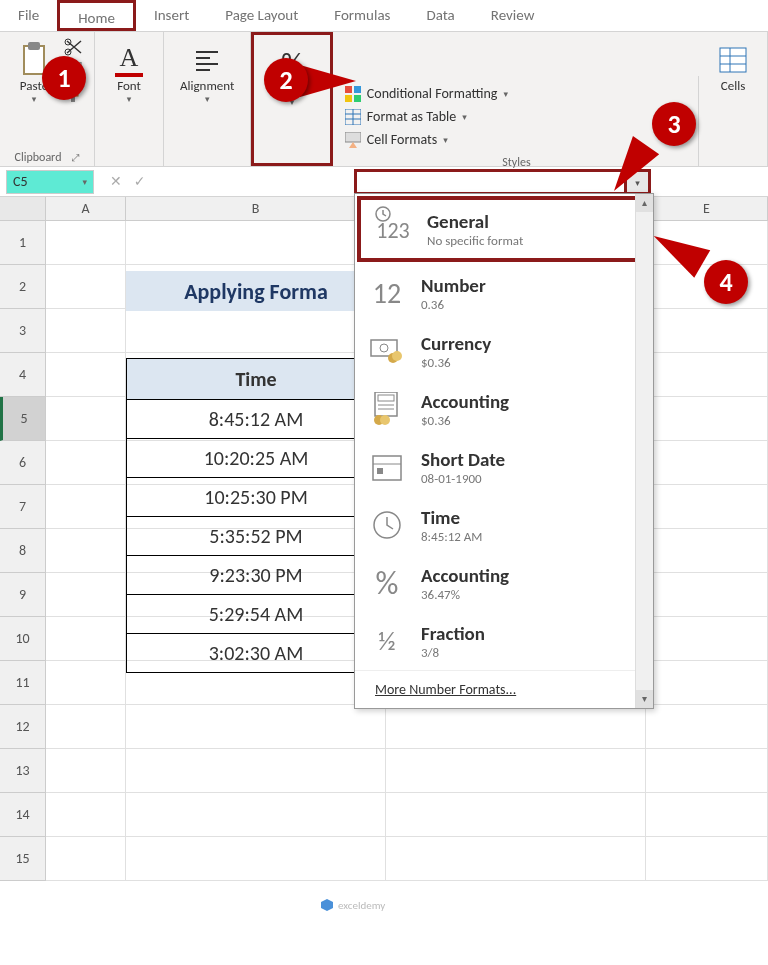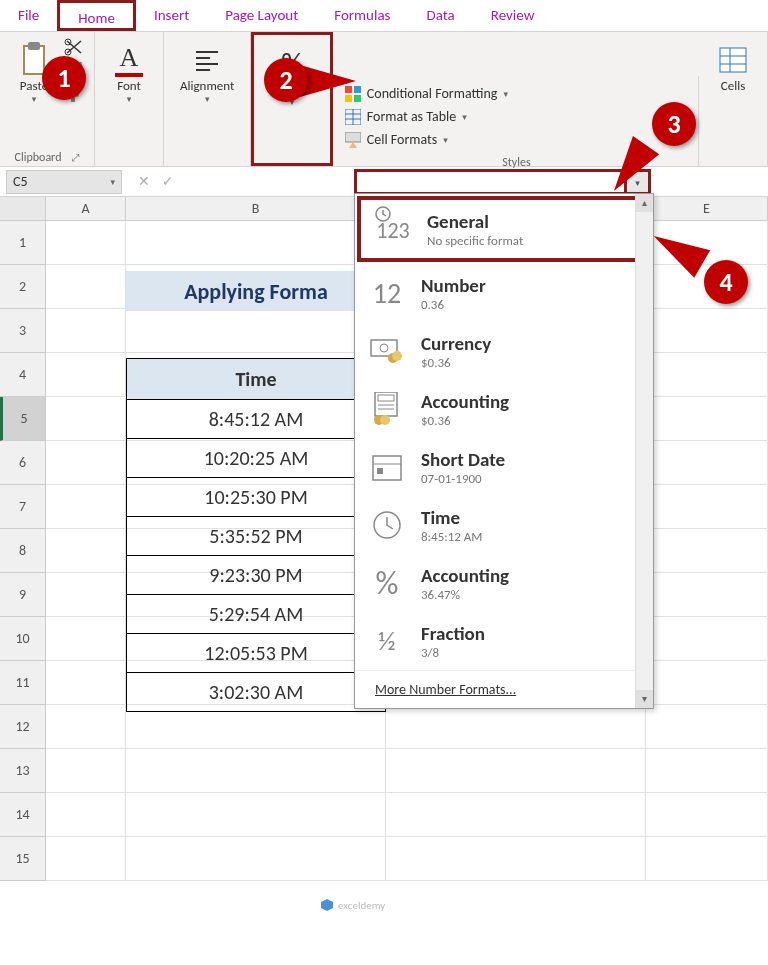--- a/index.html
+++ b/index.html
@@ -1,20 +1,20 @@
 <!DOCTYPE html>
 <html><head>
 <meta charset="utf-8">
 <style>
 * { box-sizing: border-box; margin: 0; padding: 0; }
 body { font-family: "Segoe UI", Calibri, sans-serif; font-size: 14px; background: #fff; color: #333; width: 768px; height: 965px; position: relative; overflow: hidden; }
 
 
 .tabs { display: flex; border-bottom: 1px solid #d4d4d4; height: 32px; }
-.tab { padding: 6px 18px; font-size: 15px; color: #a21caf; cursor: pointer; }
+.tab { padding: 6px 18px; font-size: 15px; color: #737373; cursor: pointer; }
 .tab.active { border-bottom: 3px solid #217346; }
 .tab.boxed { border: 3px solid #8b1a1a; }
 
 
 .ribbon { display: flex; background: #f3f2f1; border-bottom: 1px solid #d4d4d4; height: 135px; }
 .group { border-right: 1px solid #d4d4d4; padding: 6px 10px 2px; display: flex; flex-direction: column; align-items: center; position: relative; }
 .group-label { font-size: 12px; color: #666; margin-top: auto; padding-top: 4px; }
 .group-label .launcher { margin-left: 10px; font-size: 10px; color: #666; }
 .big-btn { display: flex; flex-direction: column; align-items: center; padding: 4px 6px; font-size: 13px; }
 .big-btn .ico { width: 36px; height: 36px; display: flex; align-items: center; justify-content: center; font-size: 24px; }
@@ -22,21 +22,21 @@
 .clipboard-extras { display: flex; flex-direction: column; gap: 6px; margin-left: 6px; }
 .mini-ico { width: 20px; height: 18px; }
 
 .number-grp { border: 3px solid #8b1a1a; }
 .styles-grp { flex: 1; align-items: flex-start; padding-left: 12px; margin-top: 44px; }
 .styles-row { display: flex; align-items: center; gap: 6px; margin: 3px 0; font-size: 14px; }
 .styles-ico { width: 16px; height: 16px; }
 
 
 .fbar { display: flex; align-items: center; height: 30px; border-bottom: 1px solid #d4d4d4; }
-.namebox { width: 116px; height: 24px; border: 1px solid #ccc; margin: 0 6px; padding: 2px 6px; font-size: 14px; background: #e5e5e5; display: flex; align-items: center; justify-content: space-between; }
+.namebox { width: 88px; height: 24px; border: 1px solid #ccc; margin: 0 6px; padding: 2px 6px; font-size: 14px; background: #5eead4; display: flex; align-items: center; justify-content: space-between; }
 .fbar-btns { display: flex; gap: 12px; padding: 0 10px; color: #aaa; font-size: 14px; }
 .fbar-input { flex: 1; }
 
 
 .colhdrs { display: flex; height: 24px; background: #f0f0f0; border-bottom: 1px solid #ccc; }
 .corner { width: 46px; border-right: 1px solid #ccc; background: #e8e8e8; }
 .colh { border-right: 1px solid #ccc; text-align: center; font-size: 14px; color: #555; line-height: 24px; }
 
 
 .grid { position: relative; }
@@ -331,21 +331,20 @@
 
   <div class="dtable">
     <div class="dth">Time</div>
     <div id="dtrows">
         <div class="dtd">8:45:12 AM</div>
         <div class="dtd">10:20:25 AM</div>
         <div class="dtd">10:25:30 PM</div>
         <div class="dtd">5:35:52 PM</div>
         <div class="dtd">9:23:30 PM</div>
         <div class="dtd">5:29:54 AM</div>
-        <div class="dtd">12:05:53 PM</div>
         <div class="dtd">3:02:30 AM</div>
       </div>
   </div>
 </div>
 
 <div class="nfmt-sel">
   <div class="nfmt-sel-btn">▾</div>
 </div>
 
 <div class="nfmt">
@@ -404,21 +403,21 @@
       <div class="nfmt-item">
         <div class="nfmt-ico">
           <svg width="32" height="30" viewBox="0 0 32 30">
             <rect x="2" y="4" width="28" height="24" fill="none" stroke="#888" stroke-width="1.5"></rect>
             <line x1="2" y1="12" x2="30" y2="12" stroke="#888"></line>
             <rect x="6" y="16" width="6" height="6" fill="#888"></rect>
           </svg>
         </div>
         <div class="nfmt-txt">
           <div class="nm">Short Date</div>
-          <div class="sub">07-01-1900</div>
+          <div class="sub">08-01-1900</div>
         </div>
       </div>
       <div class="nfmt-item">
         <div class="nfmt-ico">
           <svg width="32" height="32" viewBox="0 0 32 32">
             <circle cx="16" cy="16" r="13" fill="none" stroke="#888" stroke-width="1.5"></circle>
             <path d="M16 8 V16 L22 20" stroke="#888" stroke-width="1.5" fill="none"></path>
           </svg>
         </div>
         <div class="nfmt-txt">

